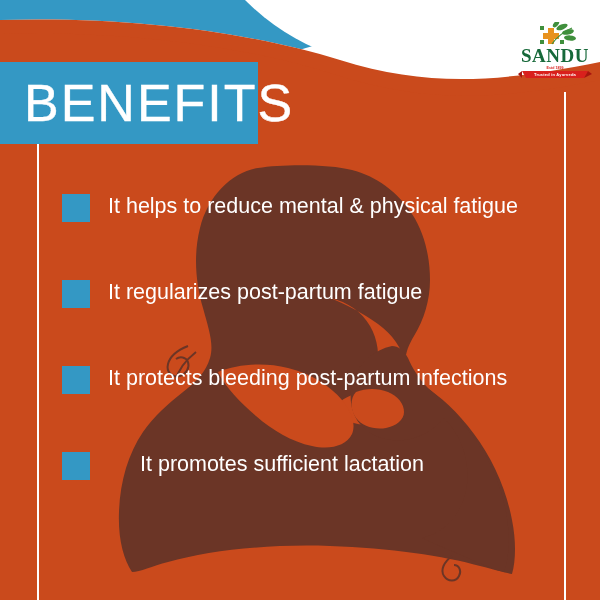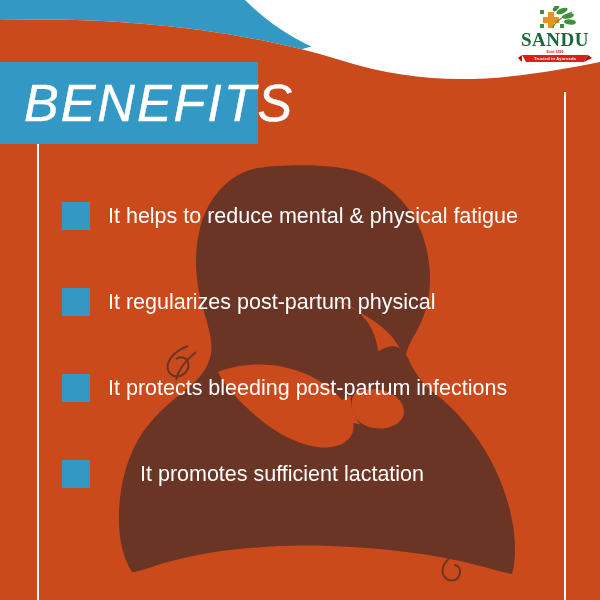--- a/index.html
+++ b/index.html
@@ -50,35 +50,34 @@
   }
   .banner-title {
     margin-left: 24px;
     color: #ffffff;
     font-family: "Liberation Sans", sans-serif;
     font-size: 52px;
     font-weight: 300;
     letter-spacing: 2px;
     line-height: 1;
     white-space: nowrap;
-    font-style: italic;
     -webkit-text-stroke: 0.4px #ffffff;
   }
 
   
   .benefit-list {
     position: absolute;
     left: 62px;
     top: 194px;
     width: 500px;
   }
   .benefit-item {
     position: relative;
     display: flex;
-    align-items: center;
+    align-items: flex-start;
     height: 44px;
     margin-bottom: 42px;
   }
   .benefit-item:last-child { margin-bottom: 0; gap: 32px; }
   .bullet-square {
     flex: 0 0 auto;
     width: 28px;
     height: 28px;
     background: #3498c4;
   }
@@ -89,21 +88,21 @@
     font-size: 21.5px;
     font-weight: 400;
     line-height: 1.15;
     white-space: nowrap;
   }
 
   
   .logo {
     position: absolute;
     left: 518px;
-    top: 6px;
+    top: 22px;
     width: 74px;
     height: 58px;
   }
   .logo svg { display: block; }
 </style>
 </head>
 <body>
 
 <div class="poster">
 
@@ -209,21 +208,21 @@
 
   <div class="benefit-list">
 
     <div class="benefit-item">
       <div class="bullet-square"></div>
       <div class="benefit-text">It helps to reduce mental &amp; physical fatigue</div>
     </div>
 
     <div class="benefit-item">
       <div class="bullet-square"></div>
-      <div class="benefit-text">It regularizes post-partum physical</div>
+      <div class="benefit-text">It regularizes post-partum fatigue</div>
     </div>
 
     <div class="benefit-item">
       <div class="bullet-square"></div>
       <div class="benefit-text">It protects bleeding post-partum infections</div>
     </div>
 
     <div class="benefit-item">
       <div class="bullet-square"></div>
       <div class="benefit-text">It promotes sufficient lactation</div>

